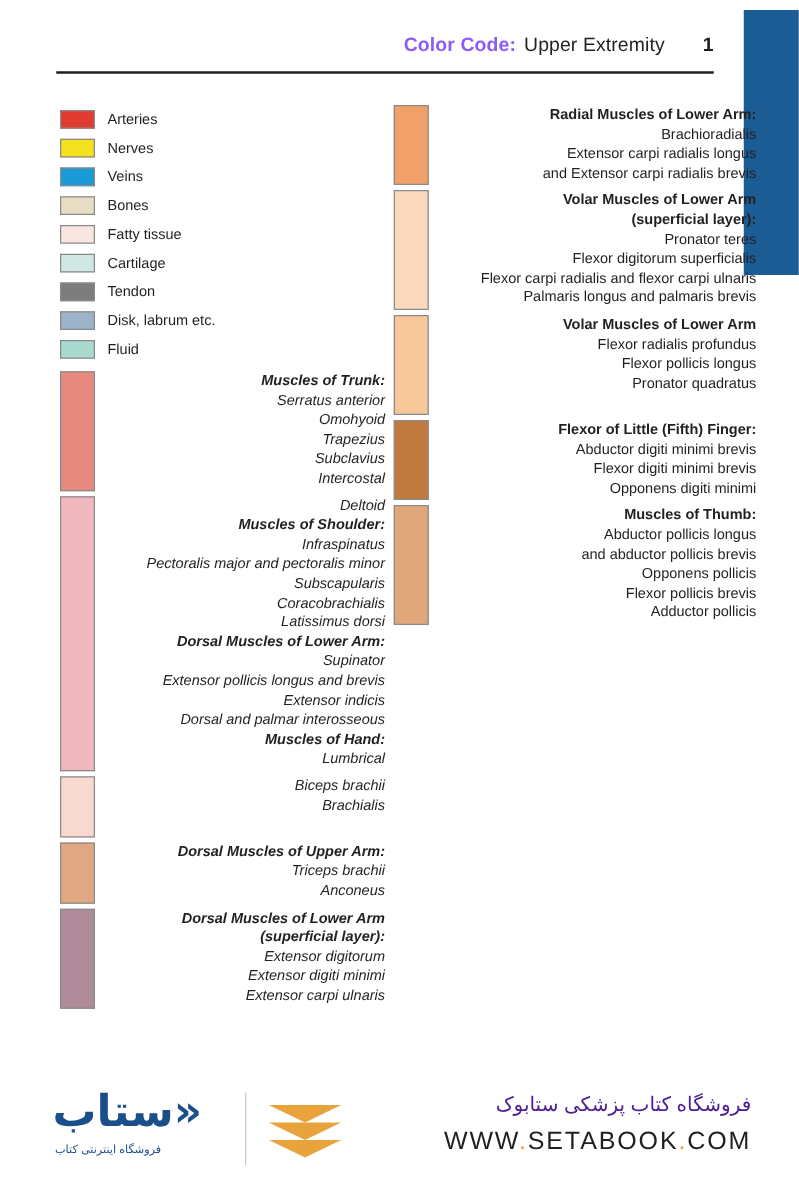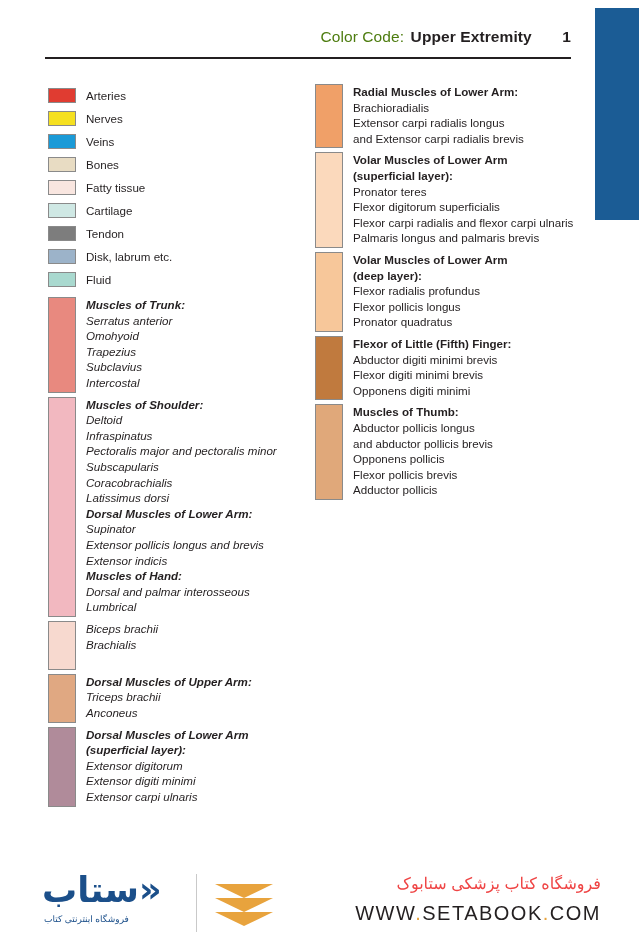--- a/index.html
+++ b/index.html
@@ -34,26 +34,26 @@
   .header {
     position: absolute;
     left: 45px;
     top: 28px;
     width: 526px;
     text-align: right;
     font-size: 15.5px;
     letter-spacing: 0.1px;
   }
   .header .lbl {
-    color: #4d7c0f;
-    font-weight: 400;
+    color: #8b5cf6;
+    font-weight: 700;
   }
   .header .ttl {
     color: #231f20;
-    font-weight: bold;
+    font-weight: normal;
     margin-left: 2px;
     margin-top: 40px;
   }
   .header .pg {
     font-weight: bold;
     margin-left: 26px;
   }
   .header-rule {
     position: absolute;
     left: 45px;
@@ -80,20 +80,21 @@
   .swatch {
     flex: 0 0 auto;
     width: 28px;
     border: 1px solid #8a8a8a;
     box-sizing: border-box;
     margin-right: 10px;
   }
   .texts {
     flex: 1 1 auto;
     padding-top: 0px;
+    text-align: right;
   }
   .line {
     font-size: 11.6px;
     line-height: 15.6px;
     white-space: nowrap;
   }
   .line.bold {
     font-weight: bold;
   }
   .simple-row {
@@ -160,21 +161,21 @@
     left: 213px;
     top: 18px;
     width: 62px;
     height: 48px;
   }
   .f-right-top {
     position: absolute;
     right: 38px;
     top: 12px;
     font-size: 16px;
-    color: #ef4444;
+    color: #4c1d95;
     direction: rtl;
     text-align: right;
   }
   .f-right-bottom {
     position: absolute;
     right: 38px;
     top: 40px;
     font-size: 20px;
     letter-spacing: 1.5px;
     color: #231f20;
@@ -244,33 +245,33 @@
             <div class="line">Serratus anterior</div>
             <div class="line">Omohyoid</div>
             <div class="line">Trapezius</div>
             <div class="line">Subclavius</div>
             <div class="line">Intercostal</div>
           </div>
         </div>
         <div class="entry group">
           <div class="swatch" style="background: rgb(242, 184, 192); height: 220.4px;"></div>
           <div class="texts">
+            <div class="line">Deltoid</div>
             <div class="line bold">Muscles of Shoulder:</div>
-            <div class="line">Deltoid</div>
             <div class="line">Infraspinatus</div>
             <div class="line">Pectoralis major and pectoralis minor</div>
             <div class="line">Subscapularis</div>
             <div class="line">Coracobrachialis</div>
             <div class="line">Latissimus dorsi</div>
             <div class="line bold">Dorsal Muscles of Lower Arm:</div>
             <div class="line">Supinator</div>
             <div class="line">Extensor pollicis longus and brevis</div>
             <div class="line">Extensor indicis</div>
+            <div class="line">Dorsal and palmar interosseous</div>
             <div class="line bold">Muscles of Hand:</div>
-            <div class="line">Dorsal and palmar interosseous</div>
             <div class="line">Lumbrical</div>
           </div>
         </div>
         <div class="entry group">
           <div class="swatch" style="background: rgb(247, 217, 207); height: 48.8px;"></div>
           <div class="texts">
             <div class="line">Biceps brachii</div>
             <div class="line">Brachialis</div>
           </div>
         </div>
@@ -314,21 +315,20 @@
             <div class="line">Pronator teres</div>
             <div class="line">Flexor digitorum superficialis</div>
             <div class="line">Flexor carpi radialis and flexor carpi ulnaris</div>
             <div class="line">Palmaris longus and palmaris brevis</div>
           </div>
         </div>
         <div class="entry group">
           <div class="swatch" style="background: rgb(247, 199, 154); height: 80px;"></div>
           <div class="texts">
             <div class="line bold">Volar Muscles of Lower Arm</div>
-            <div class="line bold">(deep layer):</div>
             <div class="line">Flexor radialis profundus</div>
             <div class="line">Flexor pollicis longus</div>
             <div class="line">Pronator quadratus</div>
           </div>
         </div>
         <div class="entry group">
           <div class="swatch" style="background: rgb(192, 122, 62); height: 64.4px;"></div>
           <div class="texts">
             <div class="line bold">Flexor of Little (Fifth) Finger:</div>
             <div class="line">Abductor digiti minimi brevis</div>

